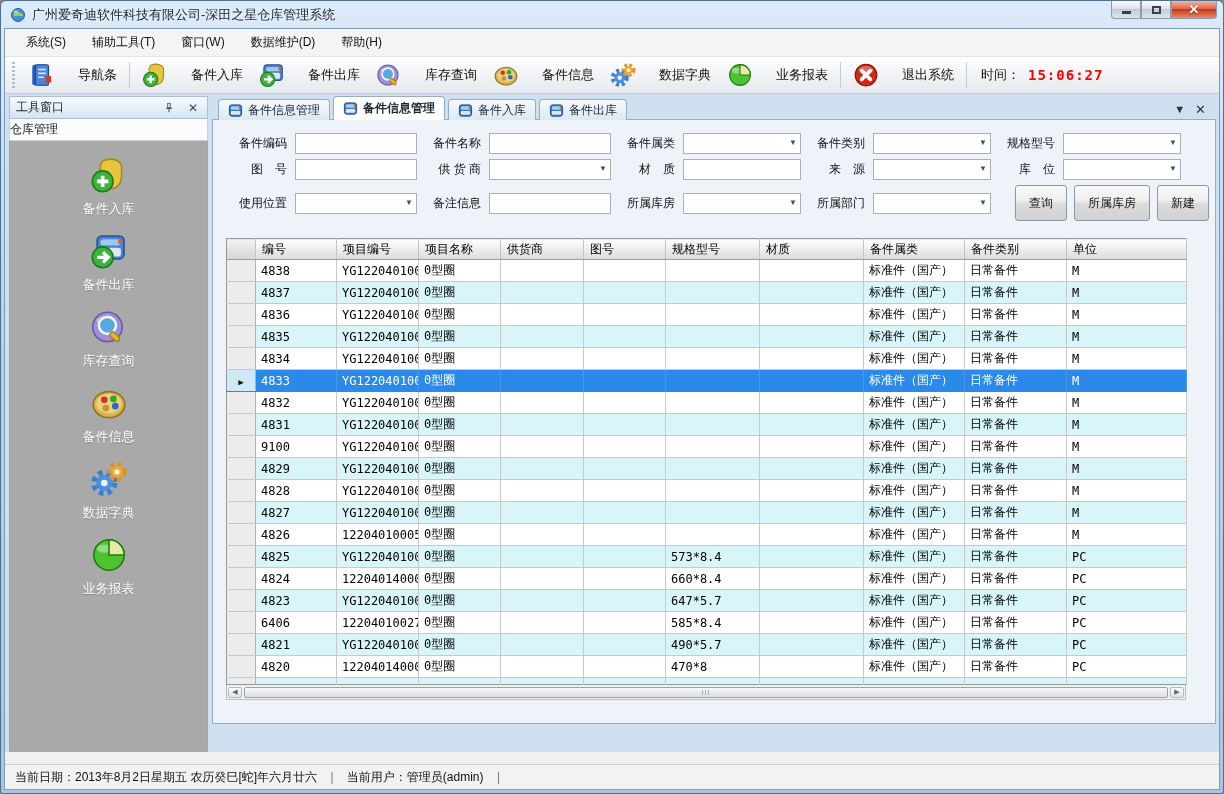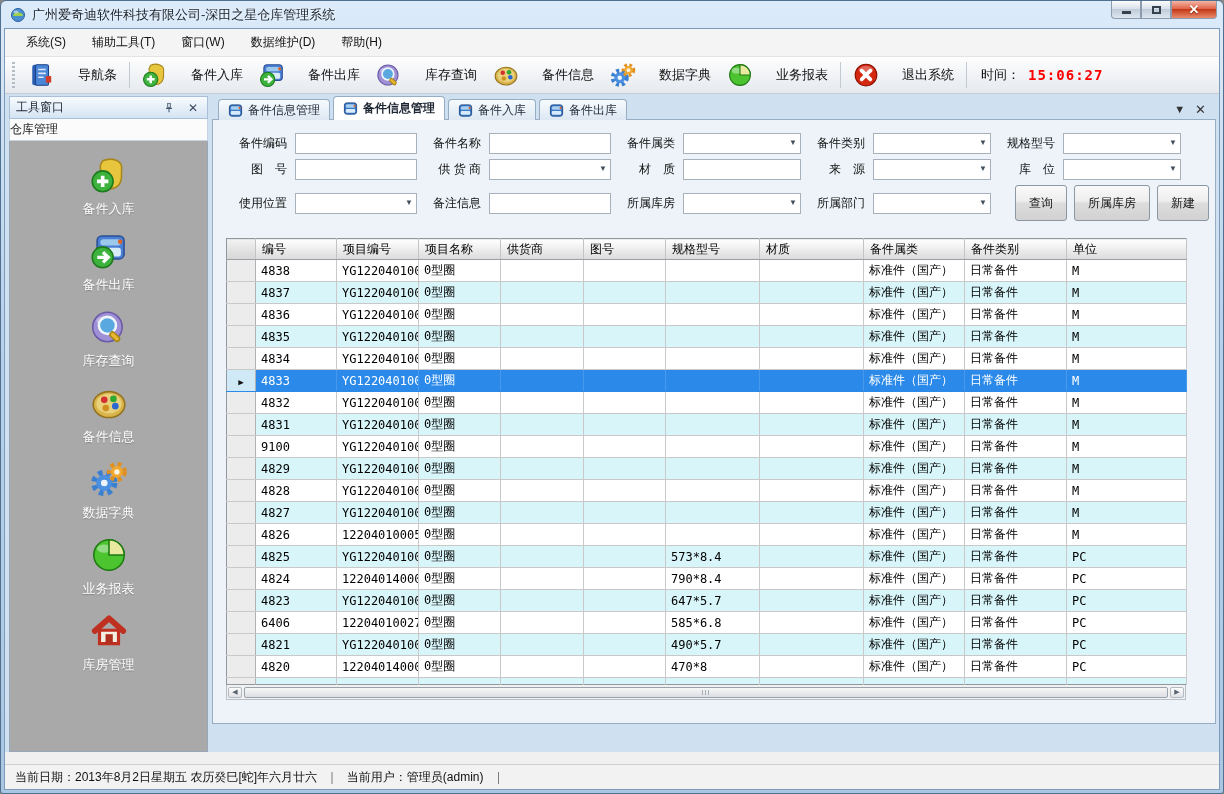--- a/index.html
+++ b/index.html
@@ -327,30 +327,20 @@
             </div>
             <div class="nav-item">
               <span class="ico" style="width:38px;height:38px">
                 <svg viewBox="0 0 24 24">
                   <circle cx="12" cy="12" r="9.6" fill="#4cc430" stroke="#1e7a10"></circle>
                   <ellipse cx="9" cy="8" rx="4.5" ry="2.6" fill="rgba(255,255,255,.4)"></ellipse>
                   <path d="M12 12 L12 2.4 A9.6 9.6 0 0 1 21.6 12 Z" fill="#e9e9a0" stroke="#1e7a10"></path>
                 </svg>
               </span>
               <span class="nav-label">业务报表</span>
-            </div>
-            <div class="nav-item">
-              <span class="ico" style="width:38px;height:38px">
-                <svg viewBox="0 0 24 24">
-                  <path d="M3 12 L12 4 L21 12" fill="none" stroke="#c03020" stroke-width="3.6" stroke-linecap="round" stroke-linejoin="round"></path>
-                  <path d="M6 11.5 h12 v8.5 h-12 z" fill="#f3efe2" stroke="#c03020" stroke-width="2"></path>
-                  <rect x="9.8" y="14" width="4.6" height="6" fill="#b03020"></rect>
-                </svg>
-              </span>
-              <span class="nav-label">库房管理</span>
             </div>
           </div>
       </div>
 
       <div class="content">
         <div class="tabstrip">
           <div style="display:flex;align-items:flex-end;gap:3px;">
               <div class="tab">
                 <span class="ico" style="width:15px;height:15px">
                   <svg viewBox="0 0 16 16">
@@ -672,21 +662,21 @@
                       <td>日常备件</td>
                       <td>PC</td>
                     </tr>
                     <tr class="">
                       <td class="rowsel"></td>
                       <td>4824</td>
                       <td>1220401400012</td>
                       <td>0型圈</td>
                       <td></td>
                       <td></td>
-                      <td>790*8.4</td>
+                      <td>660*8.4</td>
                       <td></td>
                       <td>标准件（国产）</td>
                       <td>日常备件</td>
                       <td>PC</td>
                     </tr>
                     <tr class="alt">
                       <td class="rowsel"></td>
                       <td>4823</td>
                       <td>YG12204010080</td>
                       <td>0型圈</td>
@@ -698,21 +688,21 @@
                       <td>日常备件</td>
                       <td>PC</td>
                     </tr>
                     <tr class="">
                       <td class="rowsel"></td>
                       <td>6406</td>
                       <td>1220401002700</td>
                       <td>0型圈</td>
                       <td></td>
                       <td></td>
-                      <td>585*6.8</td>
+                      <td>585*8.4</td>
                       <td></td>
                       <td>标准件（国产）</td>
                       <td>日常备件</td>
                       <td>PC</td>
                     </tr>
                     <tr class="alt">
                       <td class="rowsel"></td>
                       <td>4821</td>
                       <td>YG12204010079</td>
                       <td>0型圈</td>

